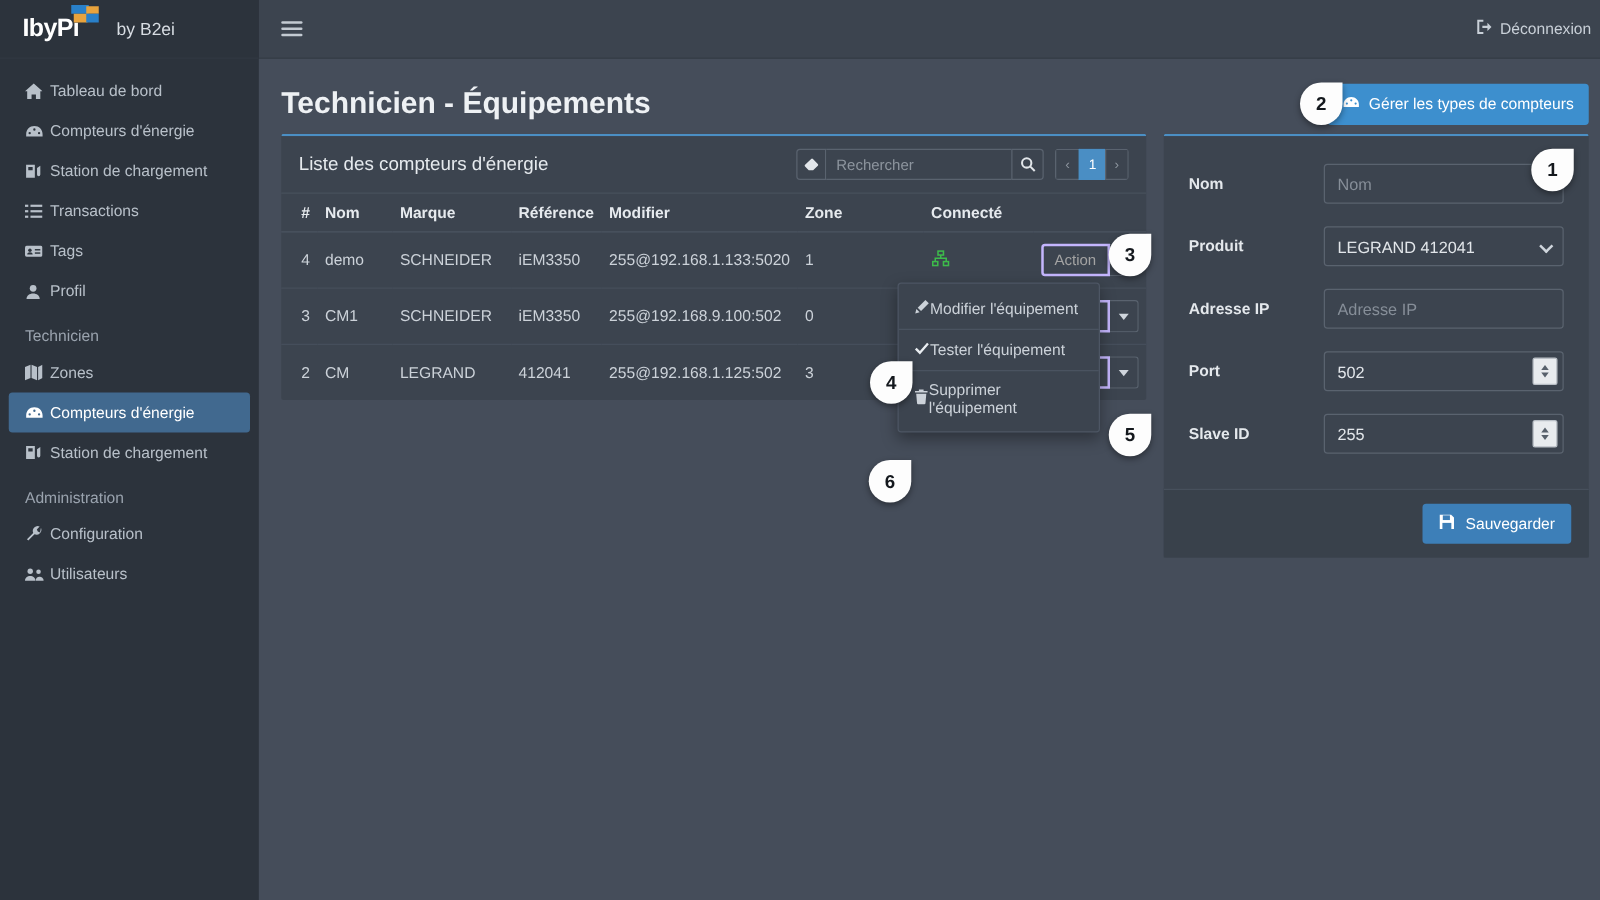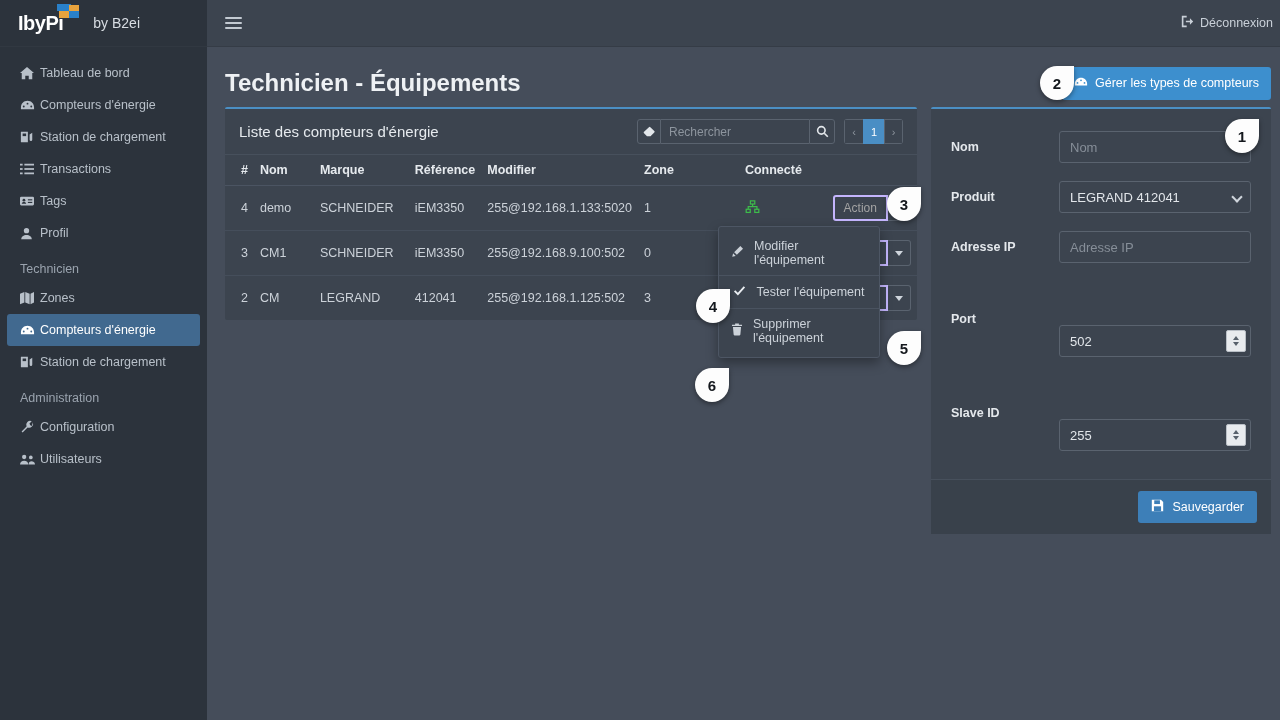--- a/index.html
+++ b/index.html
@@ -169,24 +169,23 @@
     left: 511px; top: 179px;
     width: 162px;
     background: #3c444f;
     border: 1px solid #4d5664;
     border-radius: 3px;
     box-shadow: 0 5px 12px rgba(0,0,0,.35);
     z-index: 30;
     padding: 4px 0;
   }
   .dd-item {
-    display: flex; align-items: center; gap: 10px;
+    display: flex; align-items: center; 
     padding: 8px 12px; color: #ccd2d9; font-size: 12.5px;
     cursor: pointer;
-    justify-content: center;
   }
   .dd-item + .dd-item { border-top: 1px solid #4a5360; }
 
   
   .form-body { padding: 22px 20px 10px 20px; }
   .form-row { display: flex; align-items: center; margin-bottom: 18px; }
   .form-label { width: 108px; color: #e4e8ec; font-size: 12.5px; font-weight: bold; flex: 0 0 108px; }
   .form-ctrl {
     flex: 1; height: 32px;
     background: #3c444f; border: 1px solid #5a636f; border-radius: 3px;
@@ -194,21 +193,21 @@
     outline: none; font-family: "Liberation Sans", sans-serif;
     width: 100%;
   }
   .form-ctrl::placeholder { color: #868e98; }
   .select-wrap { flex: 1; position: relative; }
   .select-wrap .chev {
     position: absolute; right: 10px; top: 12px;
     width: 8px; height: 8px; border-right: 2px solid #cfd5dc; border-bottom: 2px solid #cfd5dc;
     transform: rotate(45deg); pointer-events: none;
   }
-  .num-wrap { flex: 1; position: relative; margin-top: 44px; }
+  .num-wrap { flex: 1; position: relative; }
   .spinner {
     position: absolute; right: 5px; top: 5px;
     width: 20px; height: 22px; background: #e8ebee;
     border: 1px solid #b9bfc6; border-radius: 2px;
     display: flex; flex-direction: column; align-items: center; justify-content: center;
     cursor: pointer;
   }
   .spinner .up { width:0;height:0;border-left:3px solid transparent;border-right:3px solid transparent;border-bottom:4px solid #57606b; margin-bottom:2px;}
   .spinner .dn { width:0;height:0;border-left:3px solid transparent;border-right:3px solid transparent;border-top:4px solid #57606b;}
   .card-footer {

